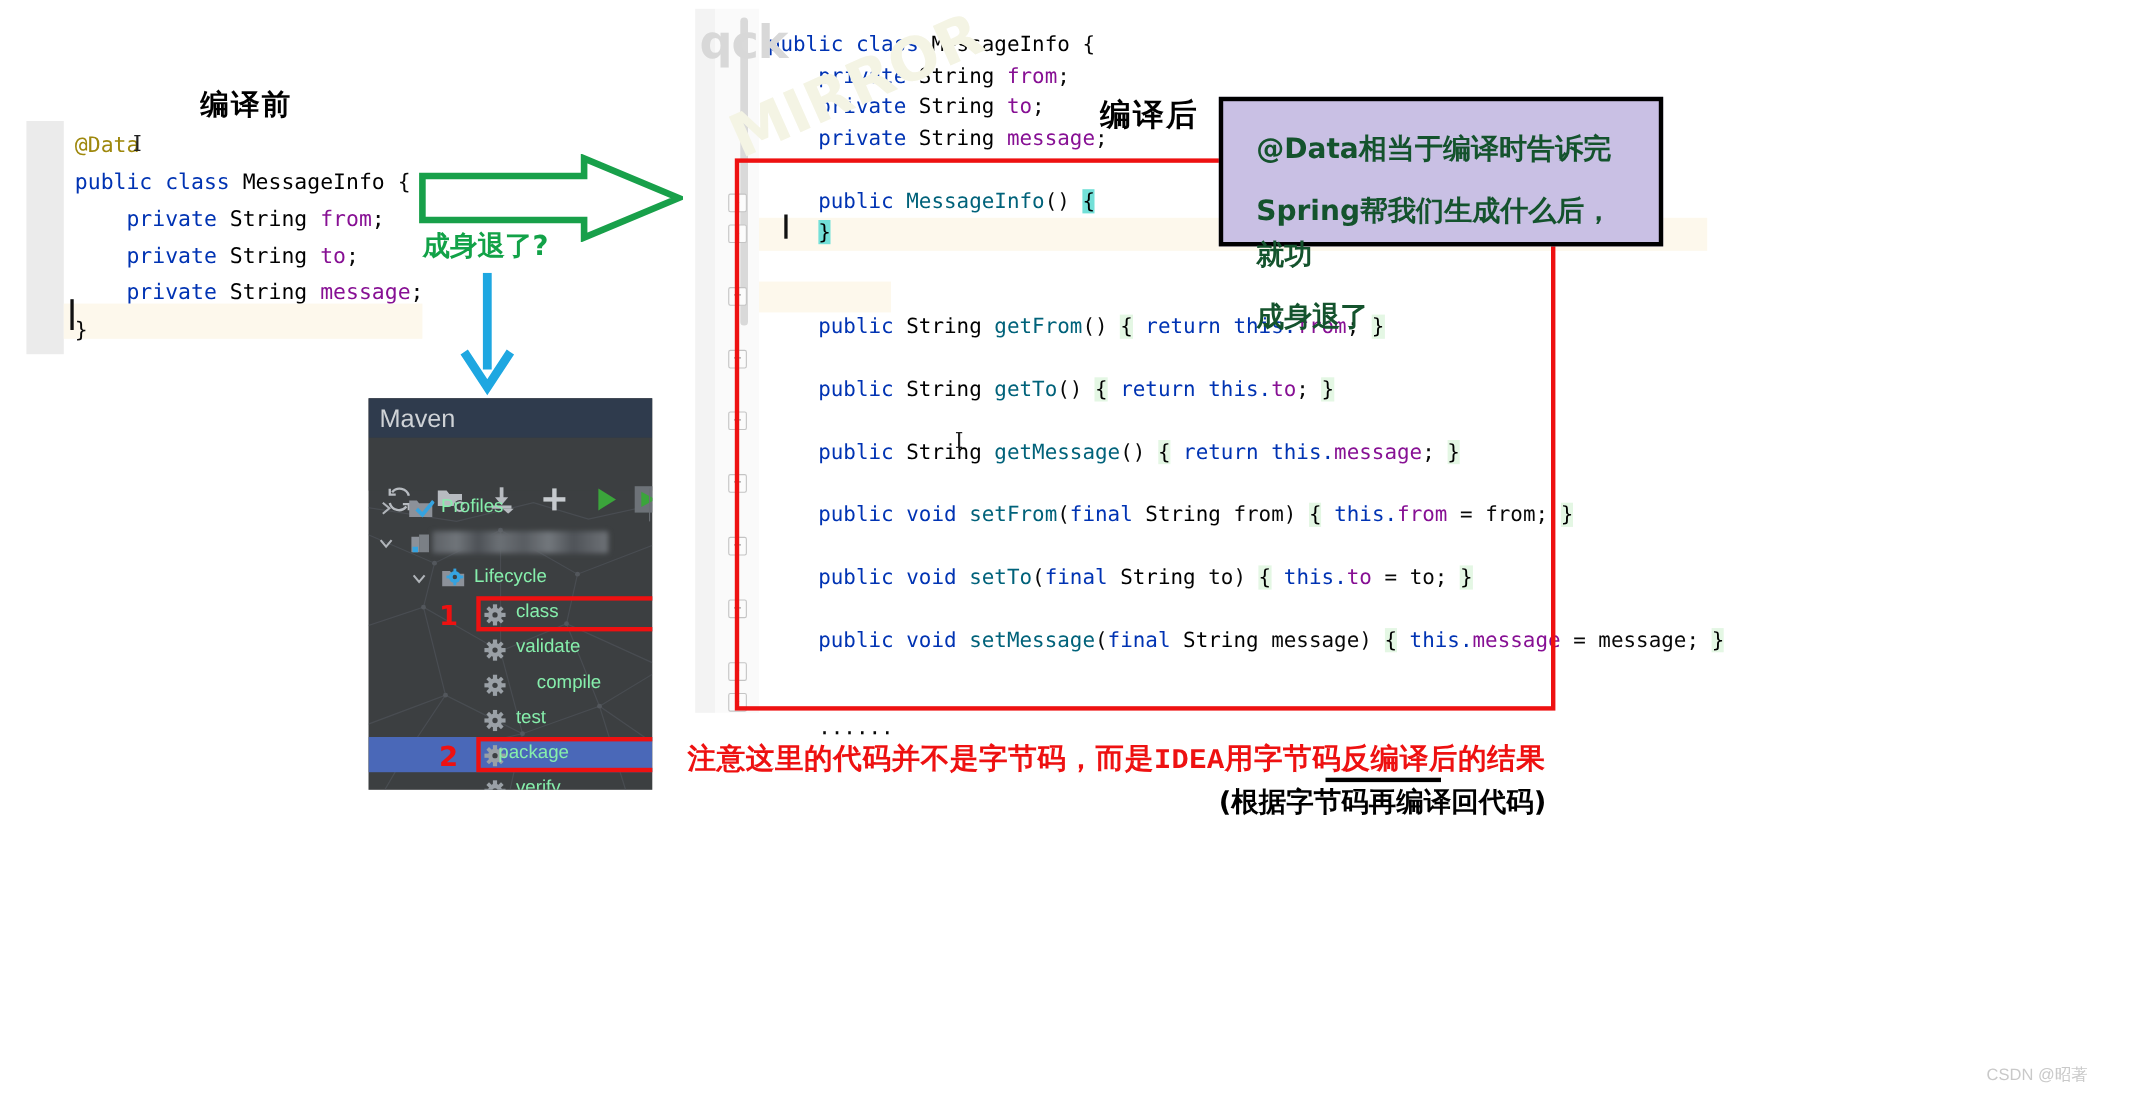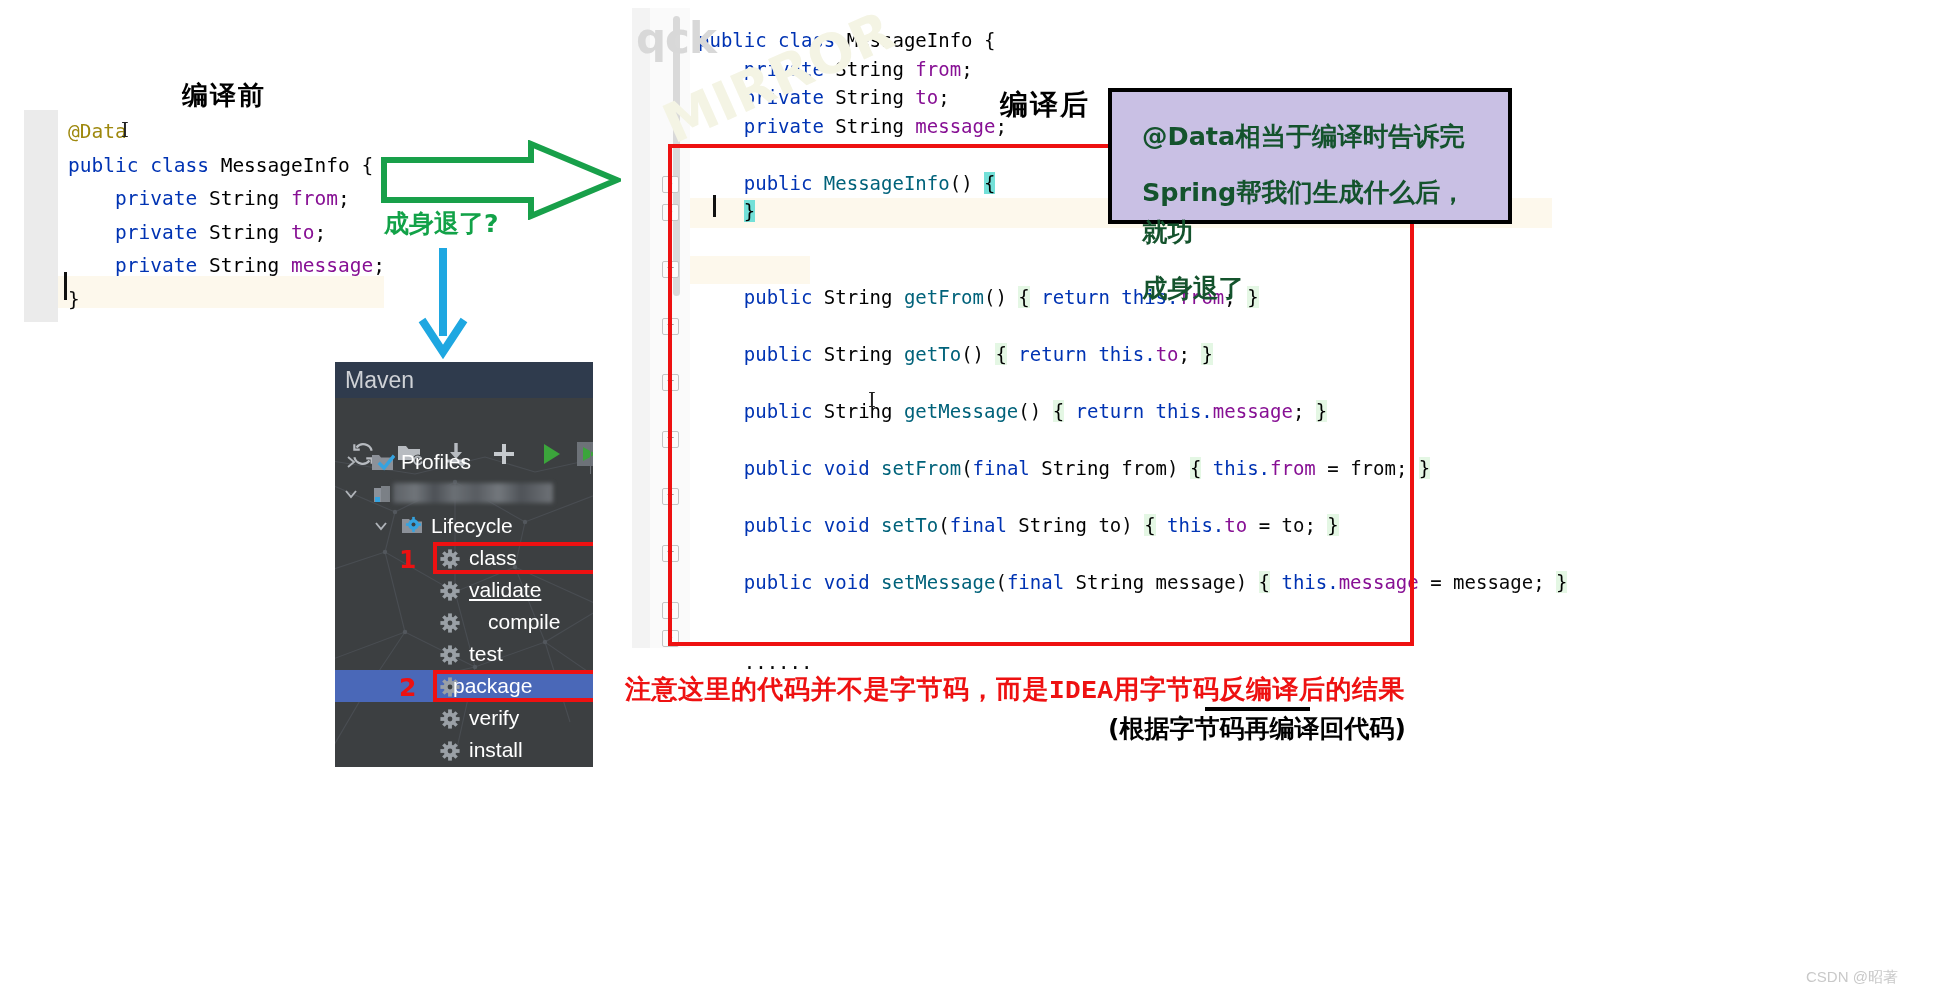--- a/index.html
+++ b/index.html
@@ -85,31 +85,31 @@
   }
 
   
   #note-red{left:625px;top:672px;font-size:26px;font-weight:bold;color:#ee1111;
     font-family:Liberation Mono, monospace;letter-spacing:0.5px;}
   #note-black{left:1108px;top:712px;font-size:25px;font-weight:bold;color:#000;
     font-family:"DejaVu Sans","Liberation Sans",sans-serif;}
   #note-underline{left:1205px;top:707px;width:105px;height:4px;background:#000;}
 
   
-  #maven-panel{left:335px;top:362px;width:258px;height:405px;background:#3c3f41;overflow:hidden;}
+  #maven-panel{left:335px;top:362px;width:258px;height:356px;background:#3c3f41;overflow:hidden;}
   #maven-net{position:absolute;left:0;top:0;width:258px;height:405px;opacity:.5;}
   #maven-title-bar{position:absolute;left:0;top:0;width:258px;height:36px;background:#2f3b4d;}
   #maven-title{position:absolute;left:10px;top:5px;font-size:23px;color:#cfd2d6;
     font-family:"Liberation Sans",sans-serif;}
   #maven-toolbar{position:absolute;left:0;top:36px;width:258px;height:48px;background:#3c3f41;}
   .tb{position:absolute;top:43px;}
   #tb-sep{position:absolute;left:255px;top:46px;width:1px;height:30px;background:#6a6f74;}
   #maven-tree{position:absolute;left:0;top:84px;width:258px;}
   .trow{position:relative;height:32px;}
-  .trow .lbl{position:absolute;font-size:21px;color:#ffffff;
+  .trow .lbl{position:absolute;font-size:17px;color:#86efac;
     font-family:"Liberation Sans",sans-serif;white-space:nowrap;}
   .sel-row{background:#4a68b8;}
   .redbadge{position:absolute;font-size:25px;font-weight:bold;color:#ee1111;
     font-family:"DejaVu Sans",sans-serif;}
   .redoutline{position:absolute;border:4px solid #ee1111;box-sizing:border-box;}
   #blurbar{position:absolute;left:50px;top:5px;width:160px;height:20px;
     background:linear-gradient(90deg,#5d6166 0%,#70757a 14%,#4d5156 26%,#6b7075 38%,
     #585c61 52%,#73787d 66%,#4f5358 80%,#6e7277 100%);filter:blur(2.2px);border-radius:2px;}
 
   
@@ -338,21 +338,21 @@
               </g>
               <g transform="rotate(45)">
                 <rect x="-1.7" y="-9.4" width="3.4" height="3.8"></rect>
                 <rect x="-1.7" y="5.6" width="3.4" height="3.8"></rect>
                 <rect x="-9.4" y="-1.7" width="3.8" height="3.4"></rect>
                 <rect x="5.6" y="-1.7" width="3.8" height="3.4"></rect>
               </g>
               <circle r="2.4" fill="#3c3f41"></circle>
             </g>
           </svg></span>
-        <span class="lbl" style="left: 134px; top: 4px; text-decoration: underline;">validate</span>
+        <span class="lbl" style="left: 134px; top: 4px;">validate</span>
       </div>
       <div class="trow">
         <span style="position: absolute; left: 104px; top: 6px;"><svg width="22" height="22" viewBox="0 0 22 22">
             <g transform="translate(11,11)" fill="#9aa0a6">
               <circle r="6.4"></circle>
               <g>
                 <rect x="-1.9" y="-9.6" width="3.8" height="4"></rect>
                 <rect x="-1.9" y="5.6" width="3.8" height="4"></rect>
                 <rect x="-9.6" y="-1.9" width="4" height="3.8"></rect>
                 <rect x="5.6" y="-1.9" width="4" height="3.8"></rect>

